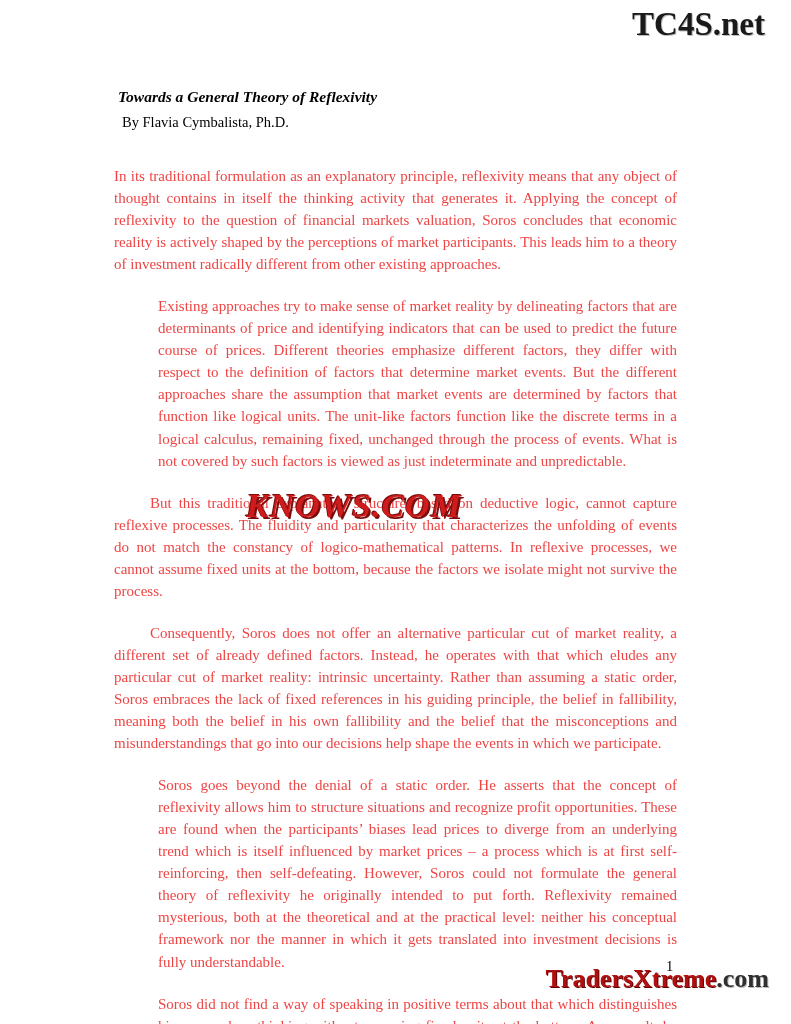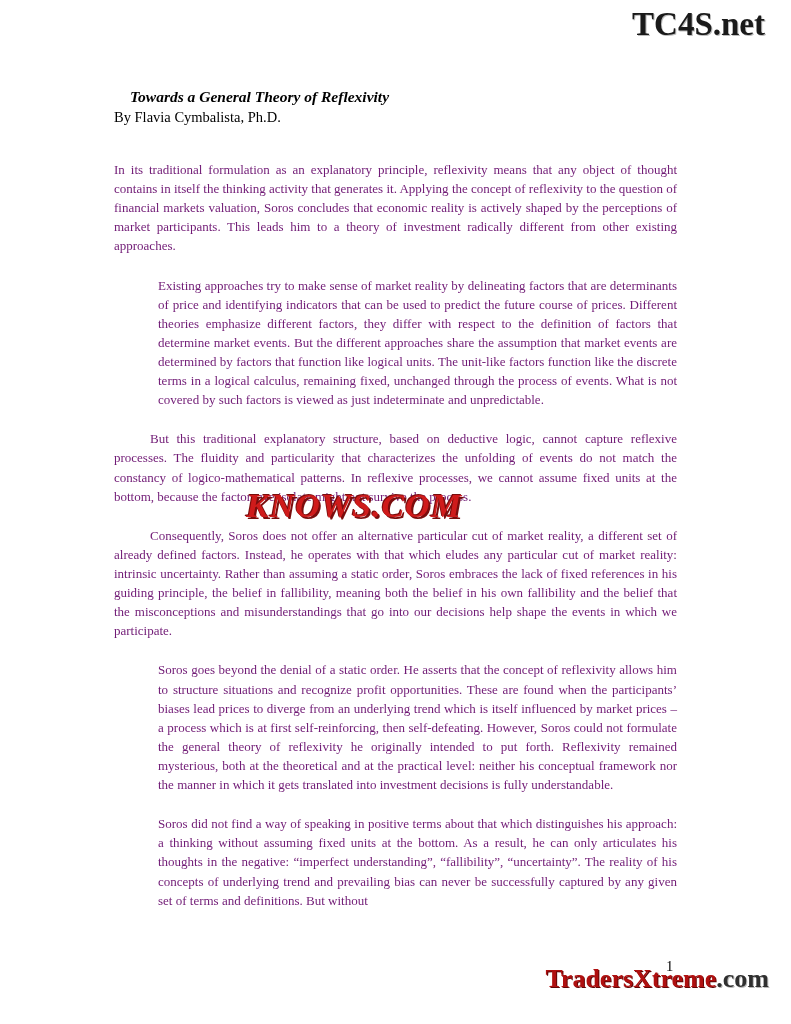--- a/index.html
+++ b/index.html
@@ -43,34 +43,34 @@
     font-size: 17.5px;
     font-weight: bold;
     margin: 0 0 3px 0;
     letter-spacing: 0.2px;
     color: #000;
   }
   .doc-subtitle {
     font-size: 15.5px;
     font-weight: bold;
     font-style: italic;
-    margin: 0 0 3px 16px;
+    margin: 0 0 3px 4px;
     color: #000;
   }
   .doc-author {
     font-size: 14.5px;
-    margin: 0;
+    margin: 8px;
     color: #000;
   }
   p.para {
-    font-size: 13px;
+    font-size: 15px;
     line-height: 1.47;
     text-align: justify;
     margin: 0;
-    color: #701a75;
+    color: #ef4444;
     hyphens: none;
   }
   p.gap-before {
     margin-top: 20px;
     margin-left: 44px;
   }
   p.indent {
     text-indent: 36px;
     margin-top: 20px;
   }

